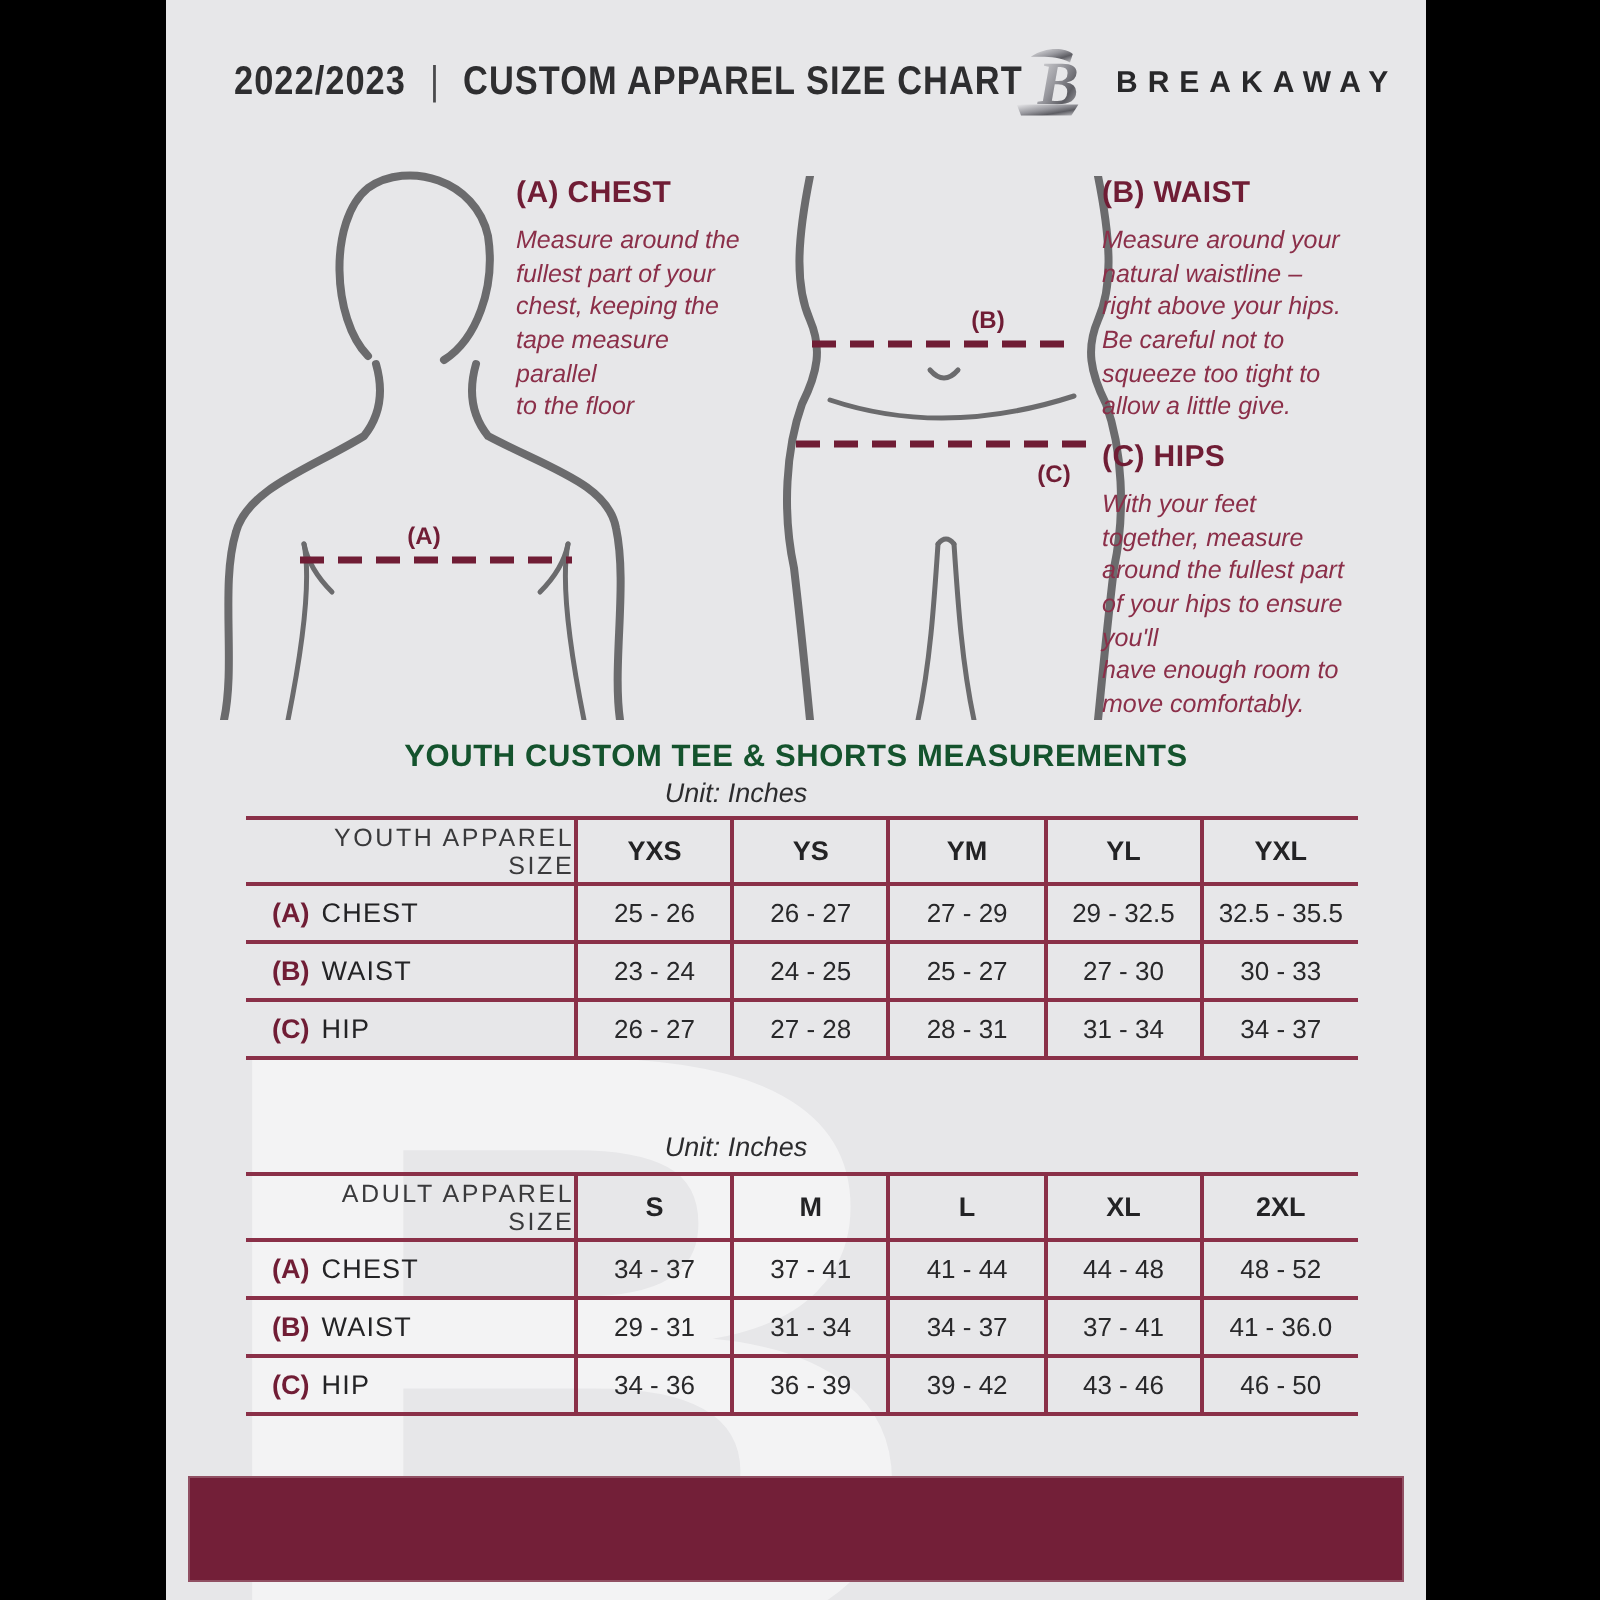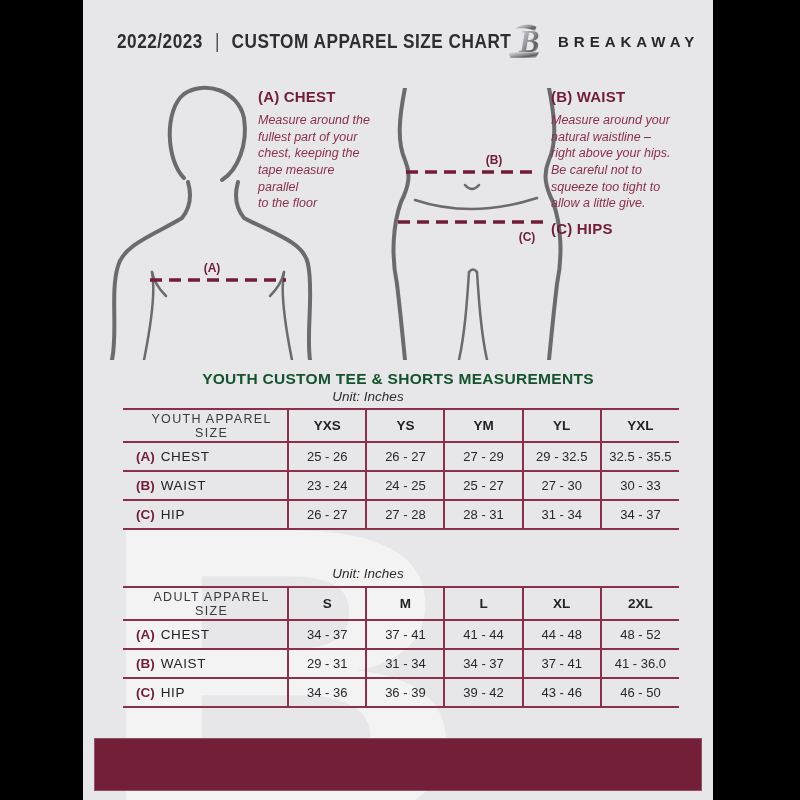--- a/index.html
+++ b/index.html
@@ -54,21 +54,21 @@
   
   .table-wrap{left:40px;width:556px;}
   .table-youth{top:408px;} .table-adult{top:586px;}
   .size-table{width:100%;border-collapse:collapse;table-layout:fixed;}
   .size-table th,.size-table td{border-top:2px solid var(--table-line);
     border-left:2px solid var(--table-line);}
   .size-table th:first-child,.size-table td:first-child{border-left:none;width:29.7%;}
   .size-table tbody tr:last-child td{border-bottom:2px solid var(--table-line);}
   .size-table thead th{height:33px;}
   .size-table td{height:29px;}
-  th.label-col{text-align:center;padding-left:13px;font-weight:400;font-size:12.5px;
+  th.label-col{text-align:right;padding-left:13px;font-weight:400;font-size:12.5px;
     letter-spacing:1.3px;color:#3a3a3c;}
   th.size-col{font-weight:700;font-size:13.5px;color:#232325;}
   td.row-label{text-align:left;padding-left:13px;font-size:13.5px;color:#232325;letter-spacing:.6px;}
   td.row-label .prefix{color:var(--accent);font-weight:800;margin-right:6px;letter-spacing:0;}
   td.val{text-align:center;font-size:13px;color:#28282a;}
 
   
   .watermark{position:absolute;left:8px;top:462px;z-index:0;font-size:430px;font-weight:700;
     line-height:1;color:var(--watermark);opacity:.5;transform:scaleX(1.22);
     transform-origin:left top;user-select:none;}
@@ -144,20 +144,27 @@
       <div class="m-head">(B) WAIST</div>
       <div class="m-text">Measure around your
 natural waistline –
 right above your hips.
 Be careful not to
 squeeze too tight to
 allow a little give.</div>
     </div>
     <div class="abs mblock mblock-c">
       <div class="m-head">(C) HIPS</div>
+      <div class="m-text">With your feet
+together, measure
+around the fullest part
+of your hips to ensure
+you'll
+have enough room to
+move comfortably.</div>
     </div>
 
     <div class="abs sec-title sec-title-youth">YOUTH CUSTOM TEE &amp; SHORTS MEASUREMENTS</div>
     <div class="abs sec-unit sec-unit-youth">Unit: Inches</div>
     <div class="abs table-wrap table-youth">
         <table class="size-table">
           <thead>
             <tr>
               <th class="label-col">YOUTH APPAREL SIZE</th>
               <th class="size-col">YXS</th>

